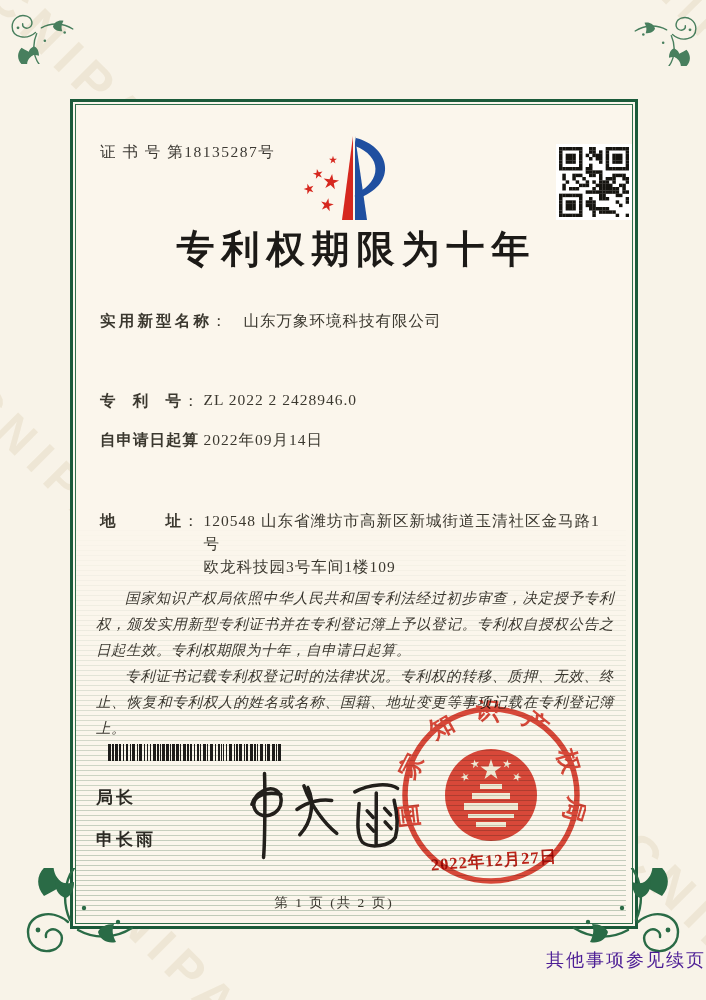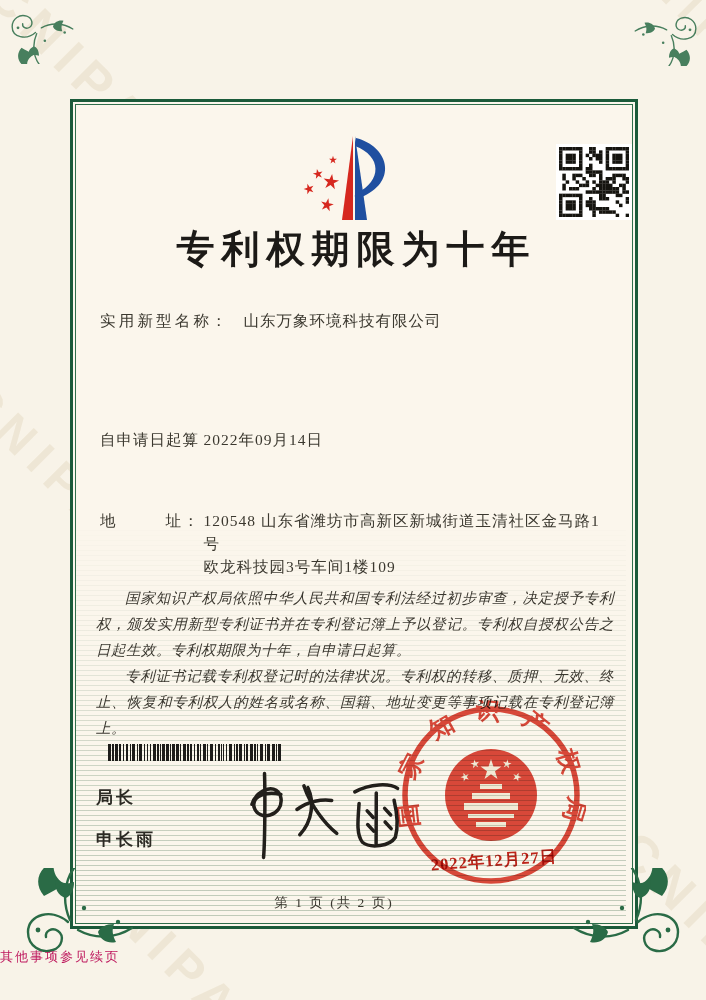--- a/index.html
+++ b/index.html
@@ -23,43 +23,43 @@
 
   .flourish{position:absolute;pointer-events:none;}
 
   .certno{position:absolute;left:100px;top:142px;font-size:15.5px;letter-spacing:1.5px;color:#3c3933;}
   .logo{position:absolute;left:282px;top:126px;}
   .qr{position:absolute;left:556px;top:144px;background:#fff;padding:3px;}
   .title{position:absolute;left:0;top:224px;width:706px;text-align:center;font-size:38px;font-weight:700;
          letter-spacing:7px;text-indent:7px;color:#1c1a17;}
 
   .frow{position:absolute;left:100px;font-size:15.5px;color:#3b382f;letter-spacing:1px;white-space:nowrap;}
-  .flabel{display:inline-block;text-align:justify;text-align-last:justify;vertical-align:top;}
+  .flabel{display:inline-block;text-align:justify;text-align-last:justify;vertical-align:top;font-weight:bold;}
   .fcolon{display:inline-block;margin:0 4px 0 1px;vertical-align:top;}
   .fval{display:inline-block;vertical-align:top;white-space:pre-line;}
 
   .bodytext{position:absolute;left:96px;top:585px;width:518px;font-size:14.5px;line-height:26px;
             color:#3a372f;text-align:justify;font-style:italic;letter-spacing:.5px;}
   .bodytext p{margin:0;text-indent:2em;}
 
   .barcode{position:absolute;left:108px;top:744px;width:176px;height:17px;}
   .barcode i{position:absolute;top:0;bottom:0;background:#1d1c1a;}
 
   .dirtitle{position:absolute;left:96px;top:786px;font-size:17px;letter-spacing:3px;color:#2c2a24;font-weight:600;}
   .dirname{position:absolute;left:96px;top:828px;font-size:17px;letter-spacing:3px;color:#2c2a24;font-weight:600;}
   .sig{position:absolute;left:228px;top:758px;}
 
   .seal{position:absolute;left:396px;top:700px;mix-blend-mode:multiply;opacity:.92;}
   .sealdate{position:absolute;left:404px;top:850px;width:180px;text-align:center;font-size:16.5px;font-weight:700;
             color:#c0251b;letter-spacing:1px;transform:rotate(-4deg);mix-blend-mode:multiply;}
 
   .pageinfo{position:absolute;left:0;top:894px;width:668px;text-align:center;font-size:13.5px;
             letter-spacing:2px;color:#3a372f;}
-  .note{position:absolute;left:0;top:948px;width:706px;text-align:left;font-size:13px;
-        letter-spacing:2px;color:#be185d;}
+  .note{position:absolute;left:0;top:948px;width:706px;text-align:right;font-size:18px;
+        letter-spacing:2px;color:#4c1d95;}
 </style>
 </head>
 <body>
 
 <div class="page">
 
   <span class="wm" style="left:-34px;top:28px;font-size:52px;">CNIPA</span>
   <span class="wm" style="left:600px;top:-16px;font-size:44px;">CNIPA</span>
   <span class="wm" style="left:420px;top:302px;font-size:54px;">CNIPA</span>
   <span class="wm" style="left:-56px;top:432px;font-size:48px;">CNIPA</span>
@@ -92,20 +92,21 @@
   <svg class="flourish" style="left:572px;top:868px;" width="120" height="120" viewBox="0 0 120 120">
       <use href="#flo" transform="translate(120,0) scale(-1,1)"></use>
     </svg>
   <svg class="flourish" style="left:4px;top:-6px;opacity:.85;" width="70" height="70" viewBox="0 0 120 120">
       <use href="#flo" transform="translate(0,120) scale(1,-1)"></use>
     </svg>
   <svg class="flourish" style="left:634px;top:-4px;opacity:.85;" width="70" height="70" viewBox="0 0 120 120">
       <use href="#flo" transform="translate(120,120) scale(-1,-1)"></use>
     </svg>
 
+  <div class="certno">证 书 号 第18135287号</div>
 
   <svg class="logo" width="156" height="104" viewBox="0 0 156 104">
     <path d="M74,12 C106,20 116,54 82,70 C74,73 70,71 75,67 C100,55 100,30 73,20 Z" fill="#1f4fa0"></path>
     <polygon points="71,10 60,94 71,94" fill="#d6281f"></polygon>
     <polygon points="73,10 73,94 85,94" fill="#1f4fa0"></polygon>
     <use href="#st" transform="translate(51,34) scale(4.2)" fill="#d6281f"></use>
     <use href="#st" transform="translate(36,48) scale(5.2) rotate(-12)" fill="#d6281f"></use>
     <use href="#st" transform="translate(49,56) scale(8.2) rotate(8)" fill="#d6281f"></use>
     <use href="#st" transform="translate(27,63) scale(5.4) rotate(-18)" fill="#d6281f"></use>
     <use href="#st" transform="translate(45,79) scale(6.8) rotate(12)" fill="#d6281f"></use>
@@ -329,20 +330,23 @@
       <rect x="33.333333333333336" y="66.66666666666667" width="3.4833333333333334" height="3.4833333333333334" fill="#15140f"></rect>
       <rect x="56.66666666666667" y="66.66666666666667" width="3.4833333333333334" height="3.4833333333333334" fill="#15140f"></rect>
       <rect x="66.66666666666667" y="66.66666666666667" width="3.4833333333333334" height="3.4833333333333334" fill="#15140f"></rect>
     </svg>
 
   <div class="title">专利权期限为十年</div>
 
   <div class="frow" style="top:311px">
     <span class="flabel" style="width:110px">实用新型名称</span><span class="fcolon">：</span><span class="fval" style="margin-left:12px">山东万象环境科技有限公司</span>
   </div>
+  <div class="frow" style="top:391px">
+    <span class="flabel" style="width:82px">专利号</span><span class="fcolon">：</span><span class="fval">ZL 2022 2 2428946.0</span>
+  </div>
   <div class="frow" style="top:430px">
     <span class="flabel" style="width:82px">自申请日起算</span><span class="fcolon">：</span><span class="fval">2022年09月14日</span>
   </div>
   <div class="frow" style="top:509px;line-height:23px;">
     <span class="flabel" style="width:82px">地址</span><span class="fcolon">：</span><span class="fval" style="max-width:410px;white-space:pre-line">120548 山东省潍坊市高新区新城街道玉清社区金马路1号
 欧龙科技园3号车间1楼109</span>
   </div>
 
   <div class="bodytext">
     <p>国家知识产权局依照中华人民共和国专利法经过初步审查，决定授予专利权，颁发实用新型专利证书并在专利登记簿上予以登记。专利权自授权公告之日起生效。专利权期限为十年，自申请日起算。</p>

